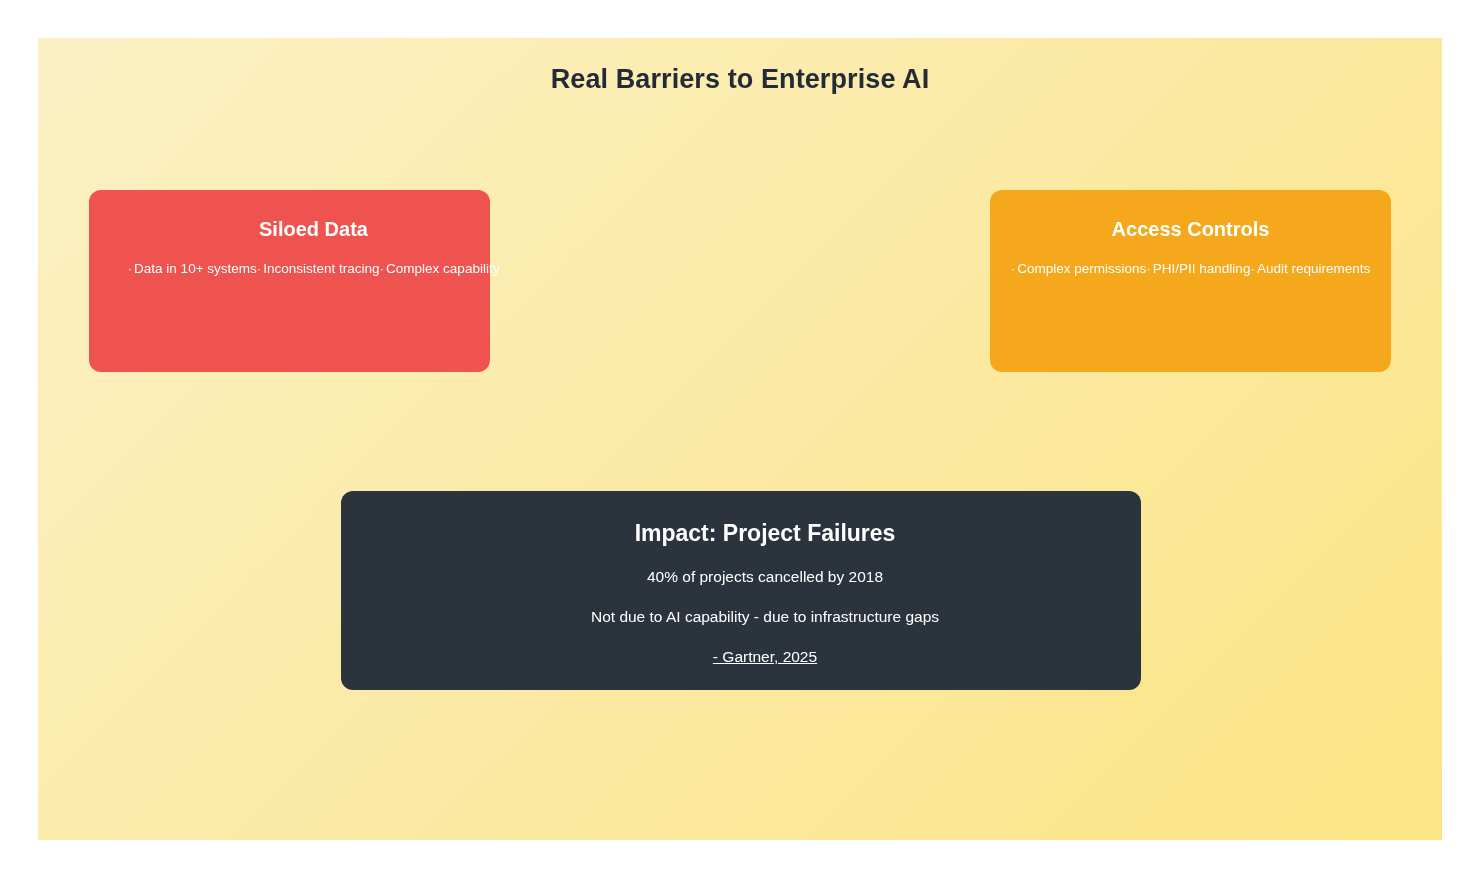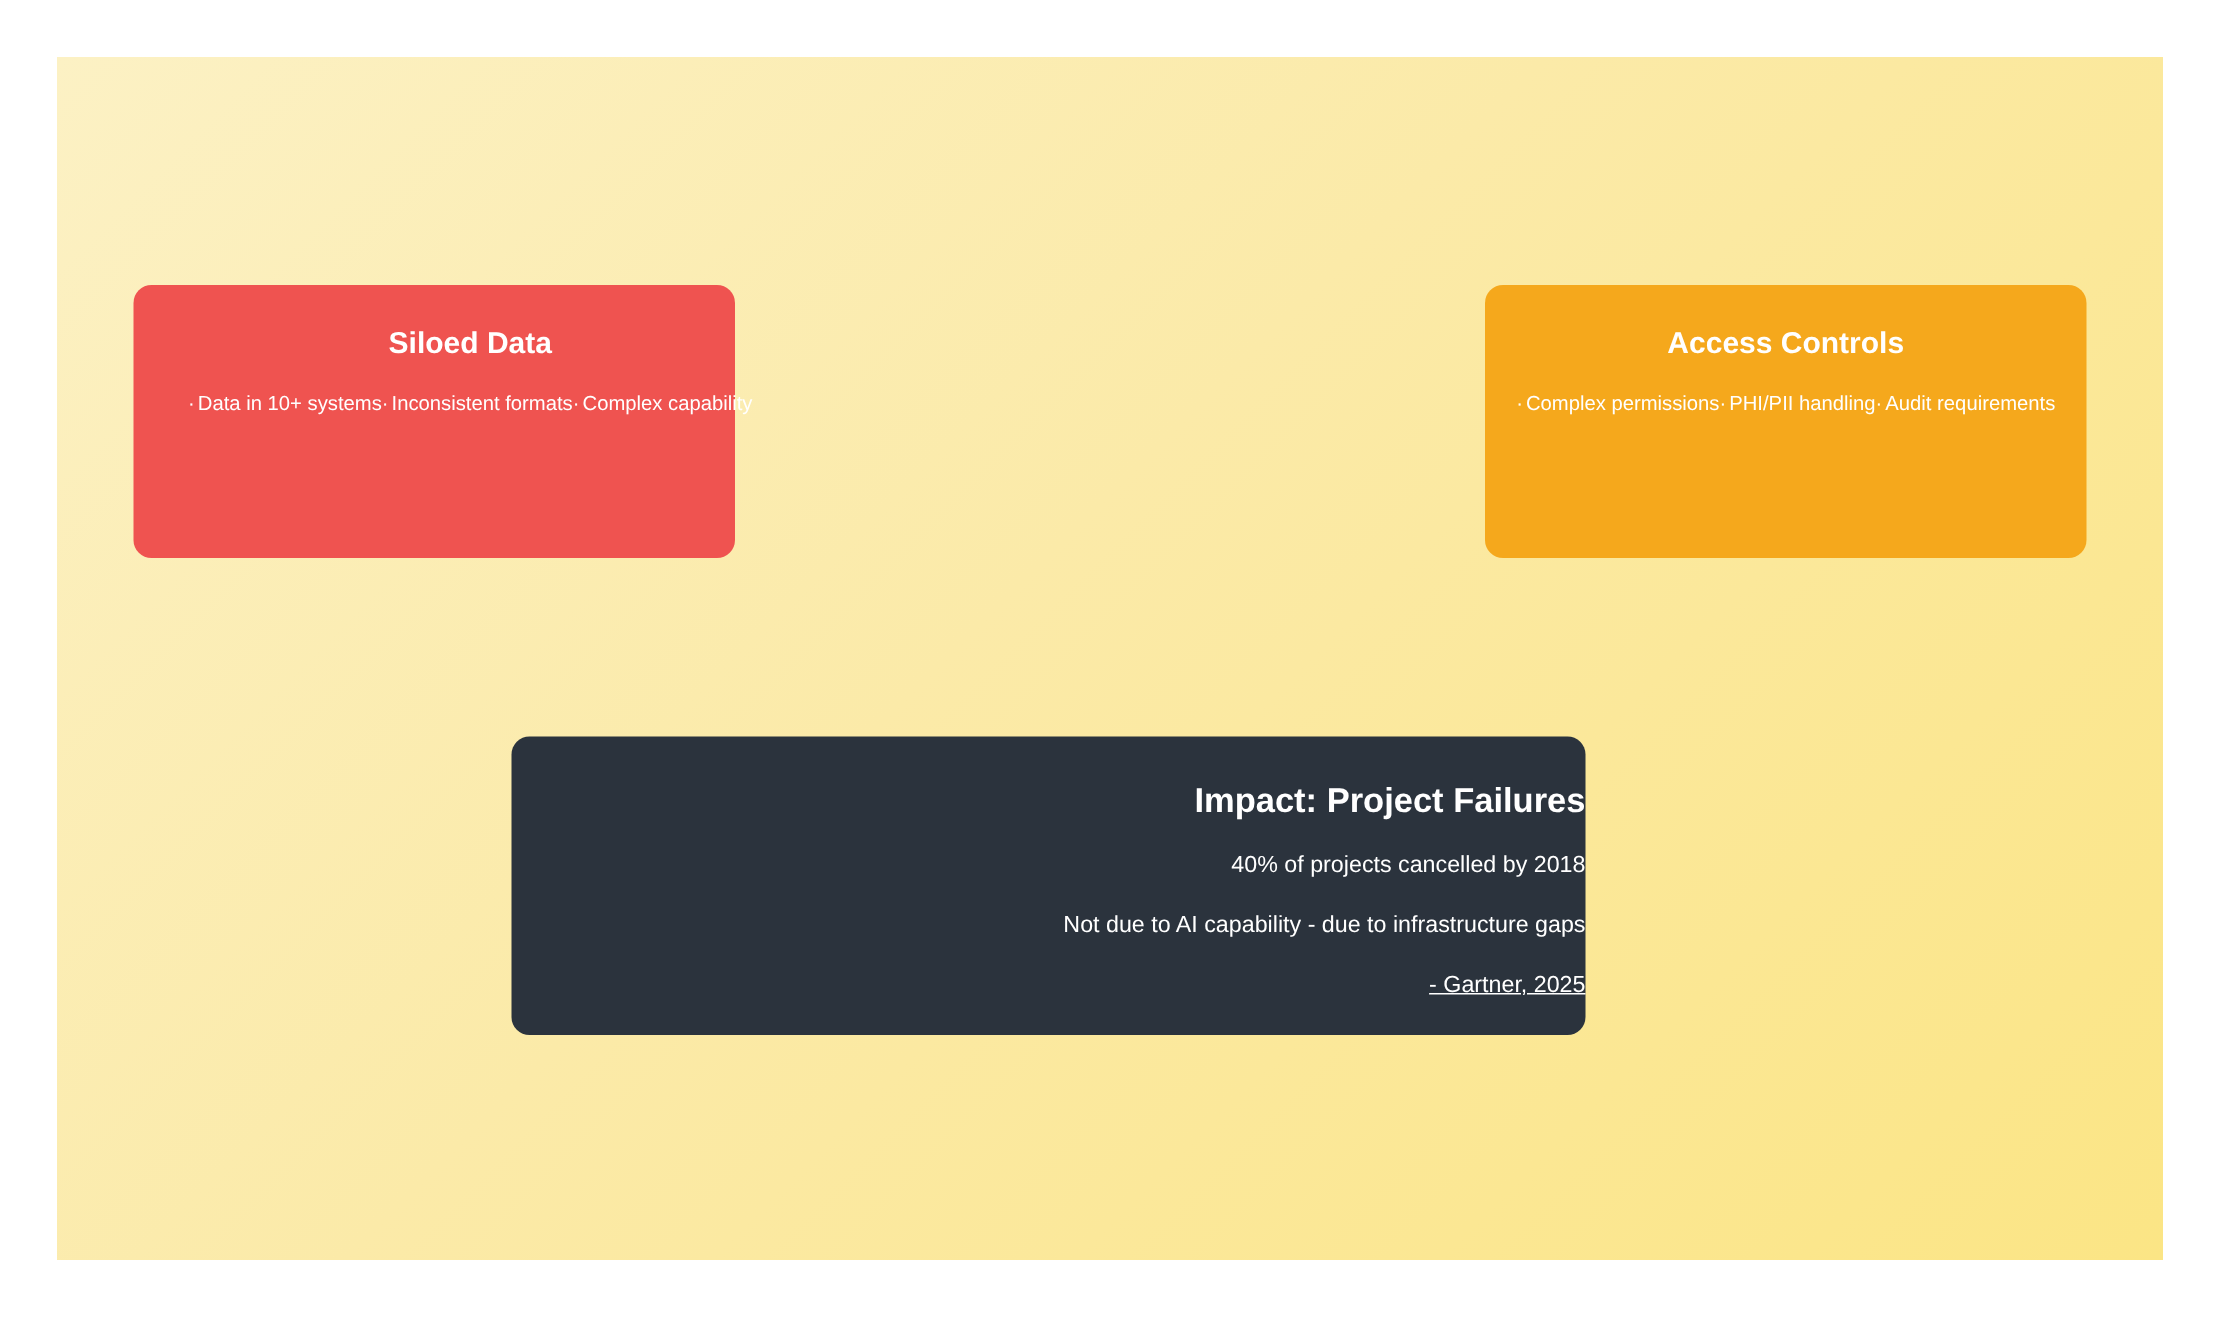--- a/index.html
+++ b/index.html
@@ -88,29 +88,29 @@
   }
 
   .barrier-point .bullet-glyph {
     margin-right: 2px;
   }
 
   #impact-box {
     position: absolute;
     left: 303px;
     top: 453px;
-    width: 716px;
+    width: 800px;
     height: 199px;
     background: #2b333d;
     border-radius: 12px;
     box-sizing: border-box;
     padding-top: 27px;
     display: flex;
     flex-direction: column;
-    align-items: flex-end;
+    align-items: center;
     padding-left: 48px;
   }
 
   #impact-title {
     font-size: 23px;
     font-weight: bold;
     color: #ffffff;
     text-align: center;
     line-height: 30px;
     margin-bottom: 19px;
@@ -129,27 +129,28 @@
     margin-bottom: 0;
     text-decoration: underline;
   }
 </style>
 </head>
 <body>
 
 <div id="slide-root">
   <div id="slide-panel">
 
+    <div id="slide-title">Real Barriers to Enterprise AI</div>
 
     <div id="barrier-cards">
         <div class="barrier-card" style="background: rgb(239, 83, 80); padding-left: 48px;">
           <div class="barrier-card-title">Siloed Data</div>
           <div class="barrier-card-points">
             <div class="barrier-point"><span class="bullet-glyph">·</span><span>Data in 10+ systems</span></div>
-            <div class="barrier-point"><span class="bullet-glyph">·</span><span>Inconsistent formats</span></div>
+            <div class="barrier-point"><span class="bullet-glyph">·</span><span>Inconsistent tracing</span></div>
             <div class="barrier-point"><span class="bullet-glyph">·</span><span>Complex capability</span></div>
           </div>
         </div>
         <div class="barrier-card" style="background: rgb(245, 168, 28);">
           <div class="barrier-card-title">Access Controls</div>
           <div class="barrier-card-points">
             <div class="barrier-point"><span class="bullet-glyph">·</span><span>Complex permissions</span></div>
             <div class="barrier-point"><span class="bullet-glyph">·</span><span>PHI/PII handling</span></div>
             <div class="barrier-point"><span class="bullet-glyph">·</span><span>Audit requirements</span></div>
           </div>

